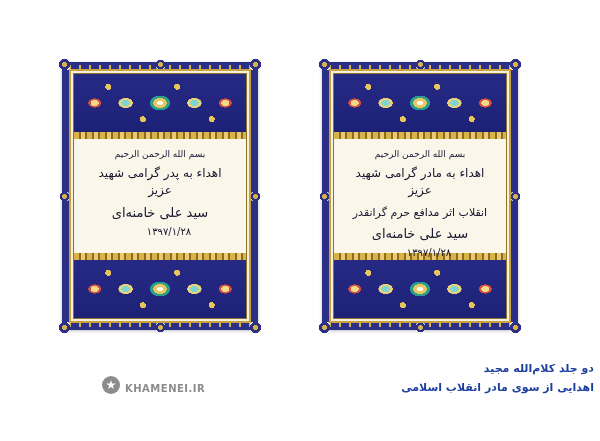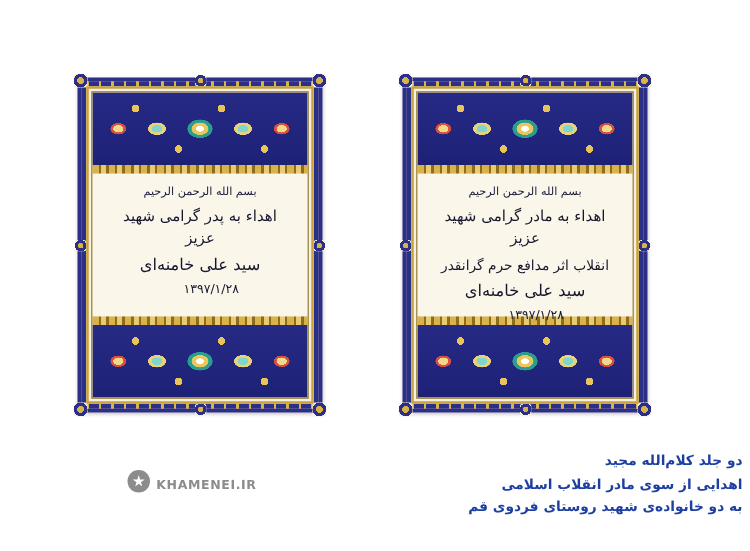--- a/index.html
+++ b/index.html
@@ -275,21 +275,20 @@
           <div class="date-line">۱۳۹۷/۱/۲۸</div>
         </div>
       </div>
     </div>
 
   </div>
 
   <div class="caption">
     <div class="caption-line">دو جلد کلام‌الله مجید</div>
     <div class="caption-line">اهدایی از سوی مادر انقلاب اسلامی</div>
-    <div class="caption-line">به دو خانواده‌ی شهید روستای فردوی قم</div>
   </div>
 
   <div class="logo">
     <span class="logo-mark"></span>
     <span class="logo-text">KHAMENEI.IR</span>
   </div>
 
 </div>
 
 </body></html>

